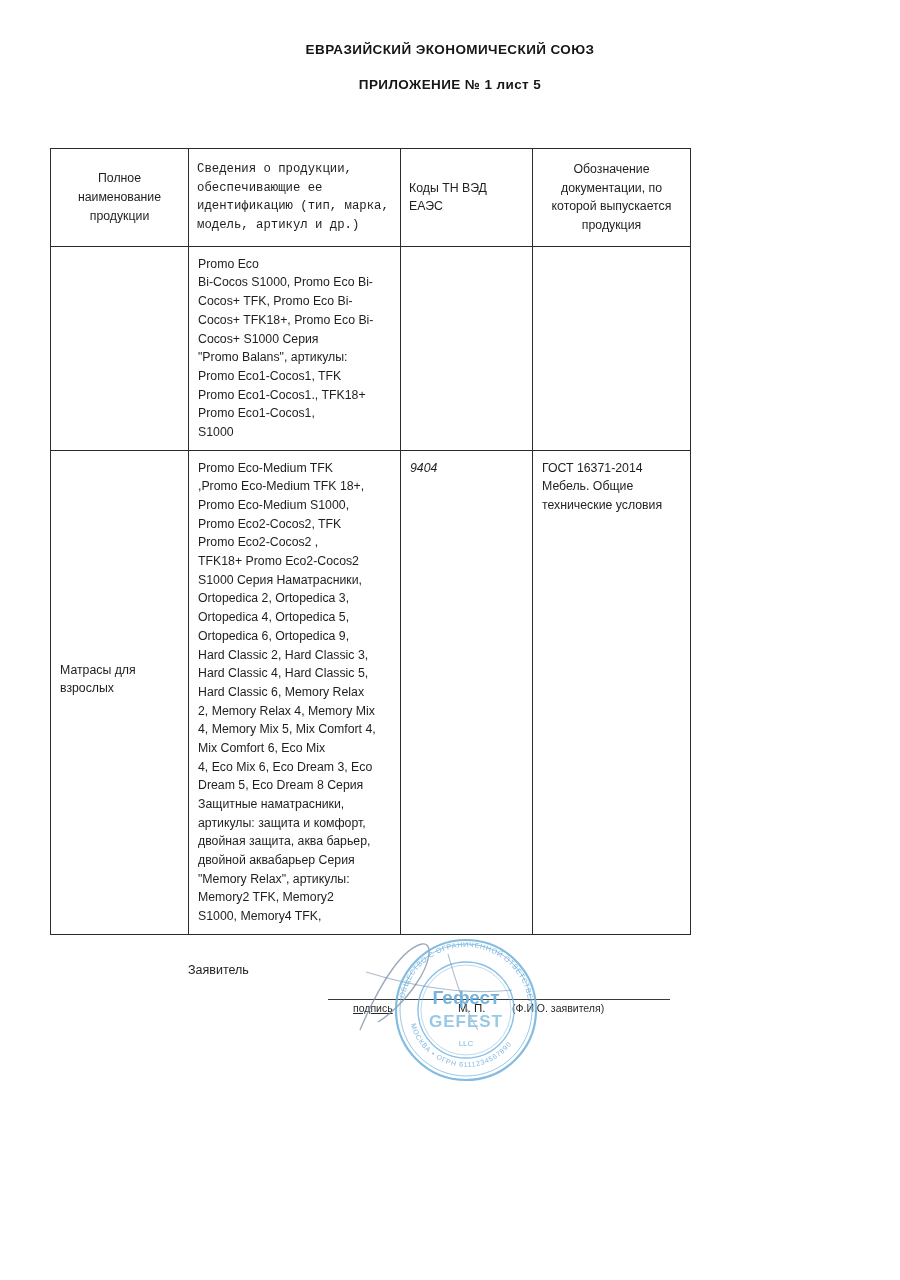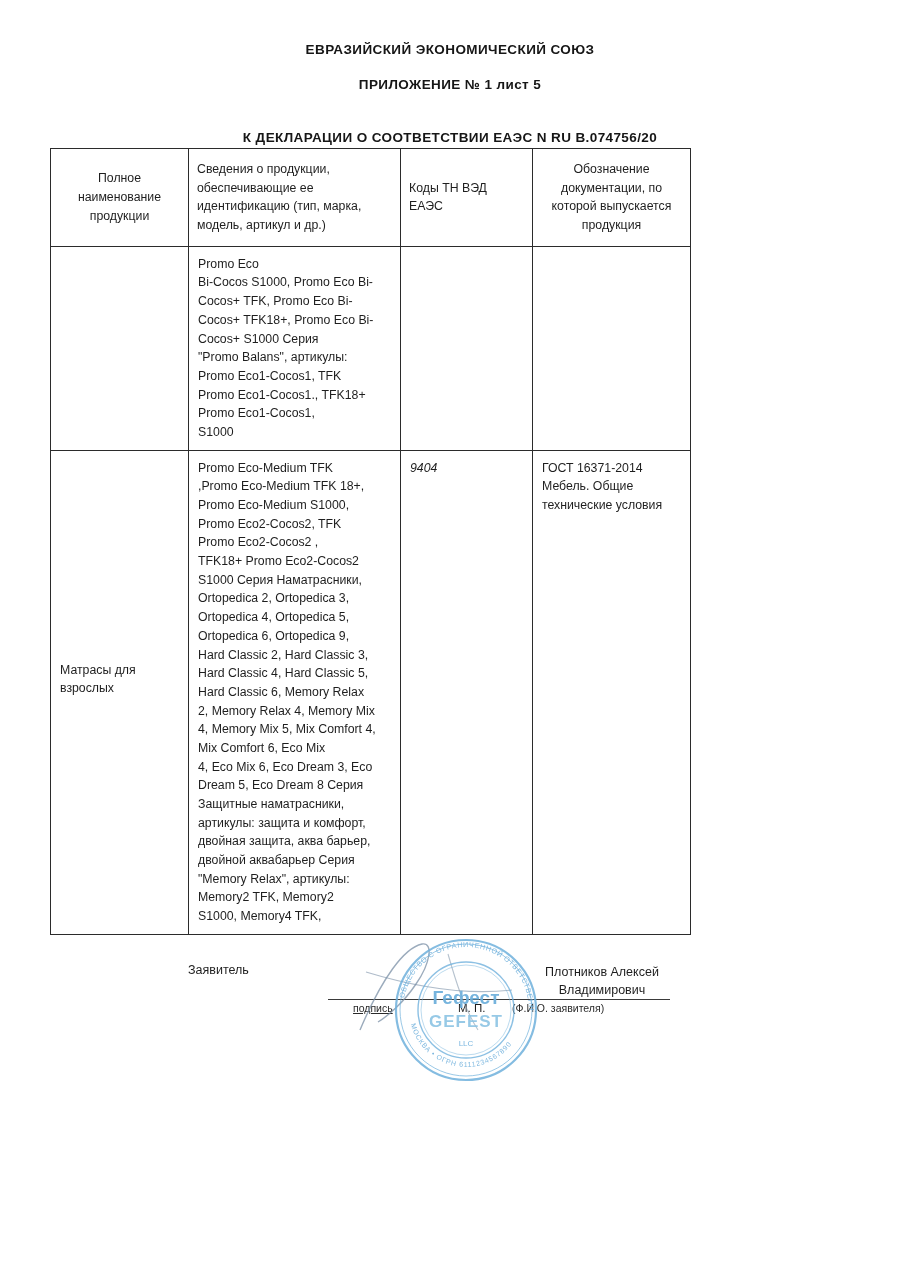--- a/index.html
+++ b/index.html
@@ -60,21 +60,21 @@
     text-align: center;
     vertical-align: middle;
     padding: 11px 8px;
   }
   .col-1 { width: 138px; }
   .col-2 { width: 212px; }
   .col-3 { width: 132px; }
   .col-4 { width: 158px; }
 
   .head-c1 { text-align: center; }
-  .head-c2 { text-align: left !important; }
+  .head-c2 { text-align: left !important; font-family: Liberation Mono, monospace; }
   .head-c3 { text-align: left !important; margin-top: 9px; }
   .head-c4 { text-align: center; }
 
   .cell-name {
     padding-top: 0;
     position: relative;
   }
   .cell-name .name-inner {
     position: absolute;
     top: 210px;
@@ -162,21 +162,20 @@
   }
 </style>
 </head>
 <body>
 
 <div class="page">
 
   <div class="heading-block">
     <div class="heading-line l1">ЕВРАЗИЙСКИЙ ЭКОНОМИЧЕСКИЙ СОЮЗ</div>
     <div class="heading-line l2">ПРИЛОЖЕНИЕ № 1 лист 5</div>
-    <div class="heading-line l3">К ДЕКЛАРАЦИИ О СООТВЕТСТВИИ ЕАЭС N RU В.074756/20</div>
   </div>
 
   <table class="doc-table">
     <colgroup>
       <col class="col-1">
         <col class="col-2">
         <col class="col-3">
         <col class="col-4">
     </colgroup>
     <thead>
@@ -250,22 +249,20 @@
 технические условия</td>
       </tr>
     </tbody>
   </table>
 
   <div class="sign-area">
     <div class="applicant-label">Заявитель</div>
     <div class="sign-line"></div>
     <div class="sign-sublabel">подпись</div>
     <div class="mp-label">М. П.</div>
-    <div class="signer-name" style="white-space:pre-line">Плотников Алексей
-Владимирович</div>
     <div class="signer-sub">(Ф.И.О. заявителя)</div>
   </div>
 
   <svg class="pen" viewBox="0 0 190 110">
     <path d="M8 92 C 30 40, 52 10, 70 6 C 82 4, 78 26, 64 46 C 52 64, 36 78, 26 84" fill="none" stroke="#7a8fa6" stroke-width="1.4" opacity="0.75"></path>
     <path d="M14 34 C 60 48, 110 58, 160 52" fill="none" stroke="#7a8fa6" stroke-width="1.2" opacity="0.6"></path>
     <path d="M96 16 C 104 44, 112 70, 126 92" fill="none" stroke="#7a8fa6" stroke-width="1.1" opacity="0.55"></path>
   </svg>
 
   <div class="stamp">

